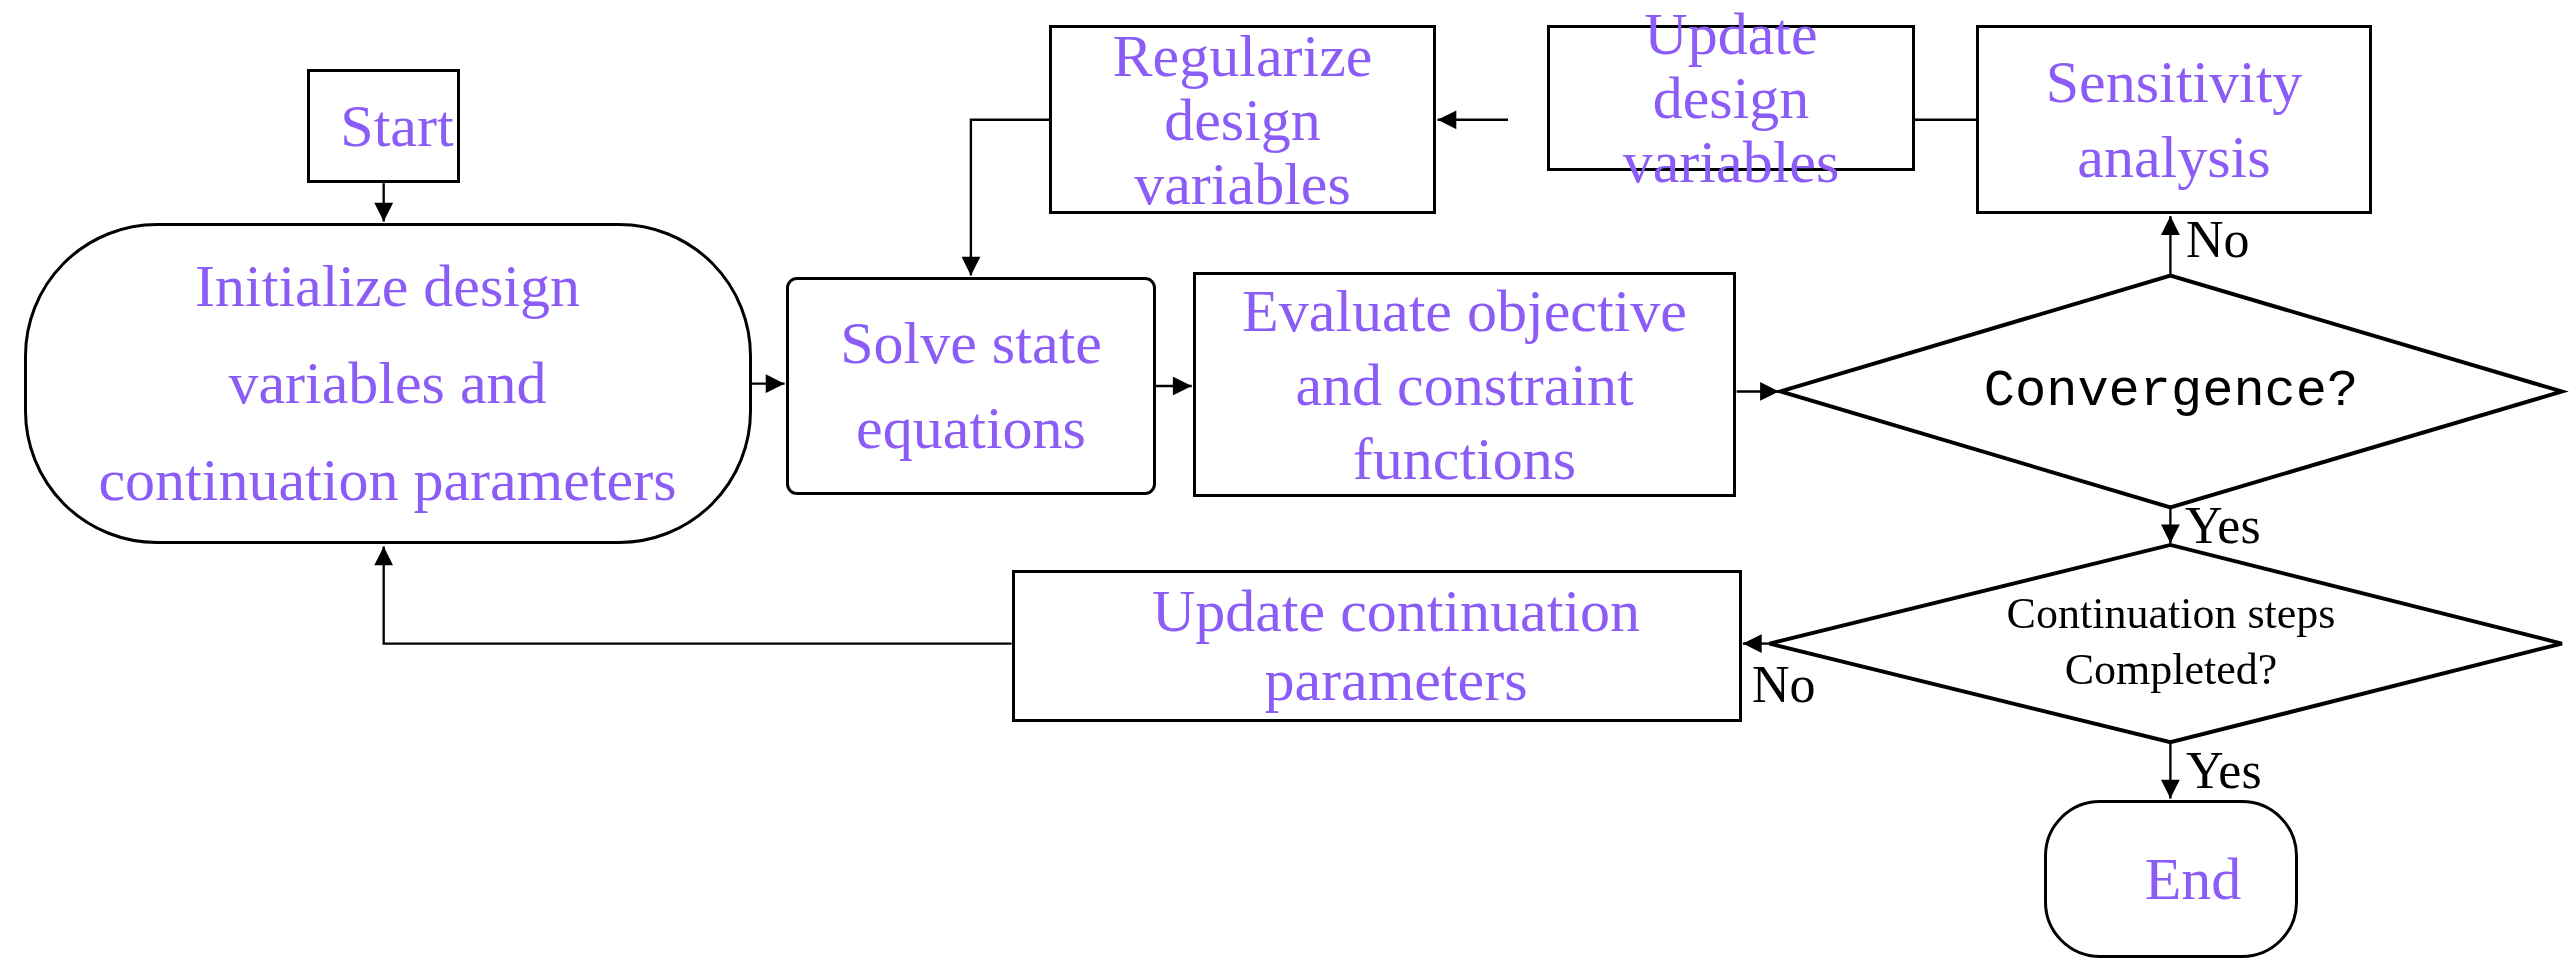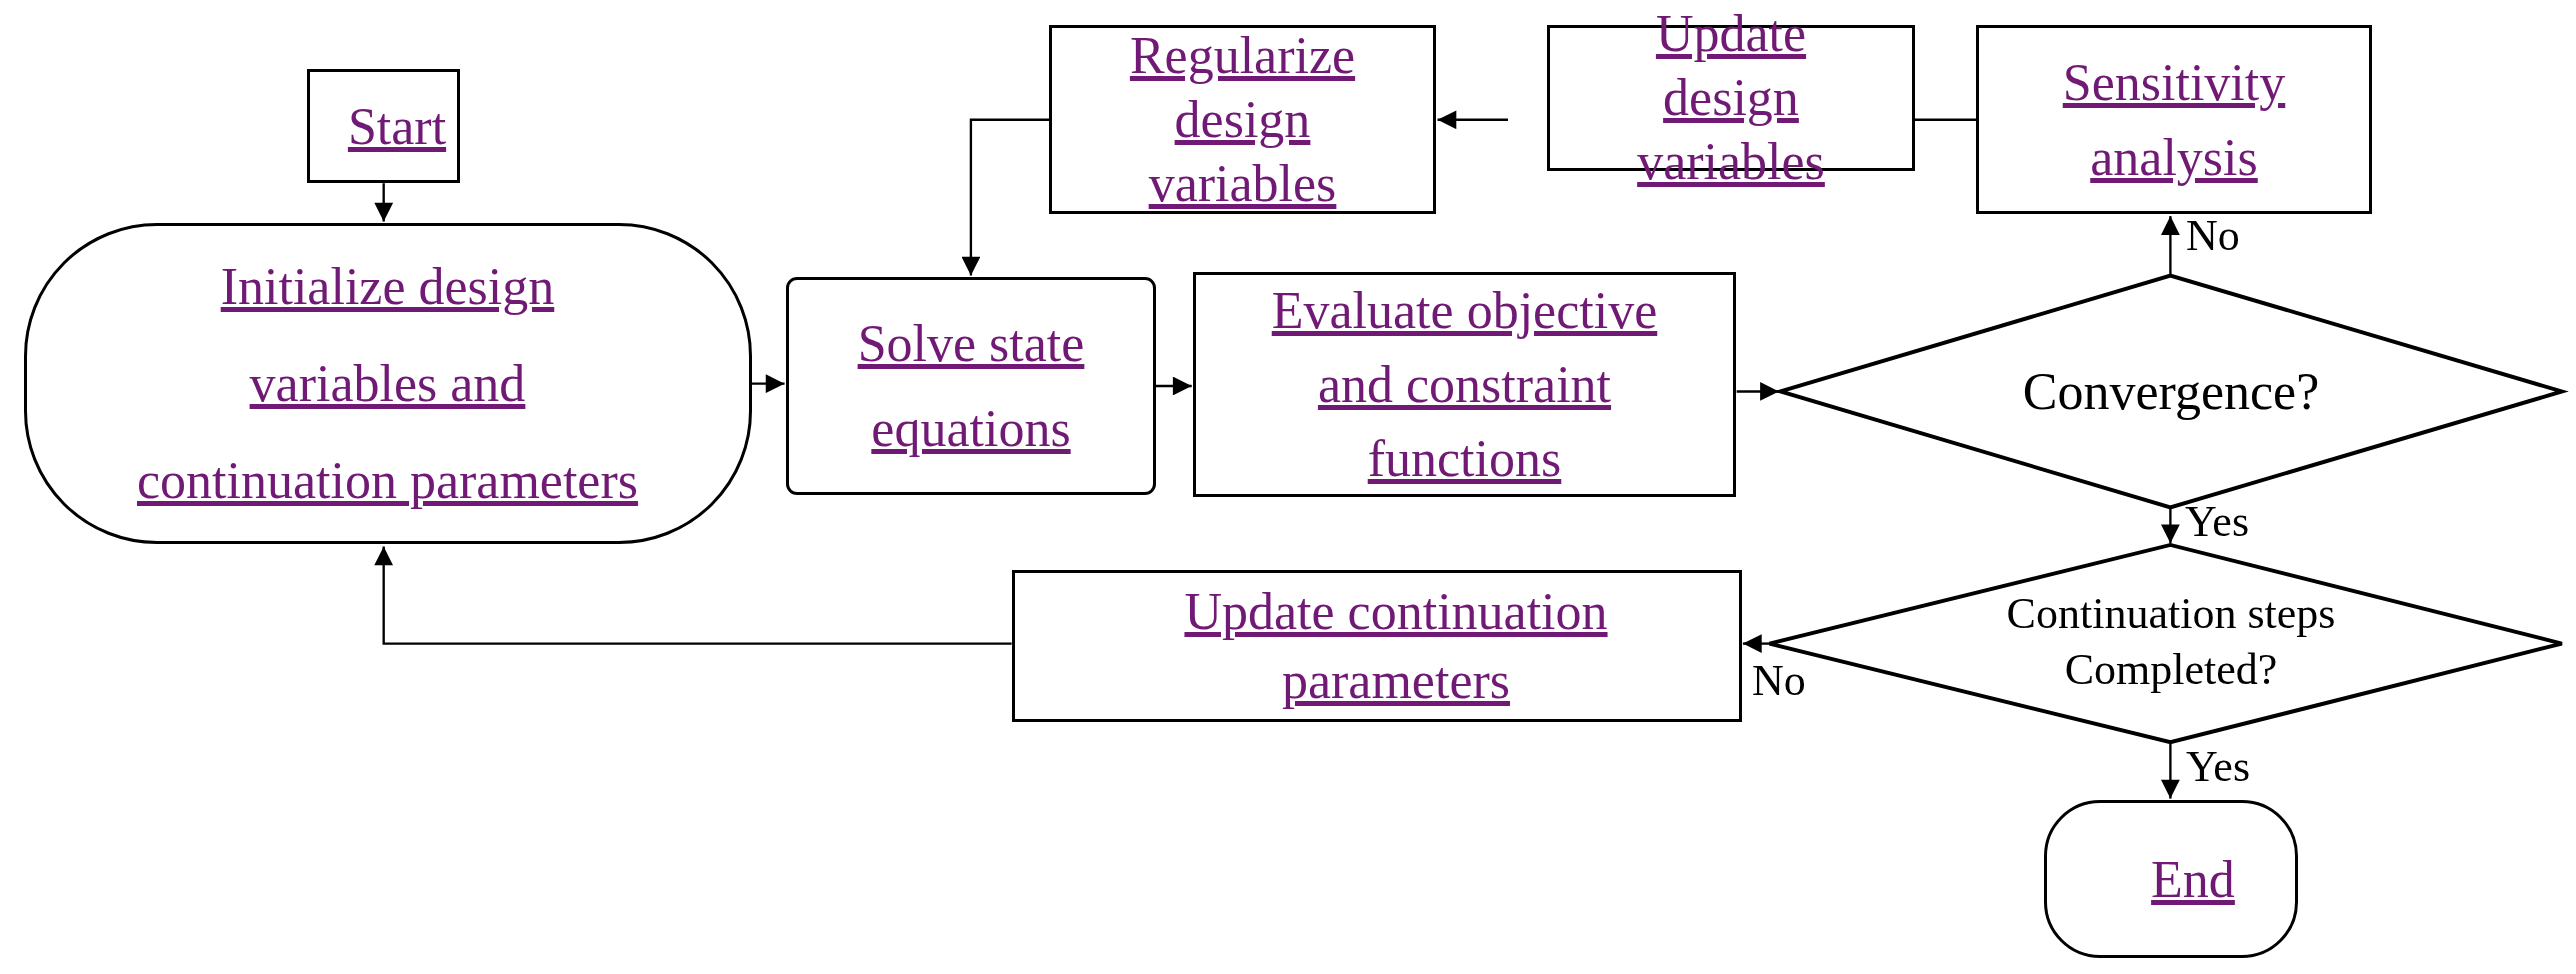--- a/index.html
+++ b/index.html
@@ -27,27 +27,26 @@
     box-sizing: border-box;
     background: #ffffff;
     border: 3.9px solid #000000;
     display: flex;
     align-items: center;
     justify-content: center;
     text-align: center;
   }
   .node-label {
     white-space: pre-line;
-    font-size: 52px;
-    color: #701a75;
-    text-decoration: underline;
+    font-size: 60px;
+    color: #8b5cf6;
   }
   .edge-label {
     position: absolute;
-    font-size: 44px;
+    font-size: 52px;
     color: #000000;
     white-space: nowrap;
   }
   
   #n-start    { left: 307px;  top: 69px;   width: 153px; height: 114px; padding-left: 27px; }
   #n-init     { left: 23.5px;   top: 223px;  width: 728px; height: 321px; border-radius: 133px; }
   #n-init .node-label { line-height: 97px; }
   #n-solve    { left: 786px; top: 277px;  width: 370px; height: 218px; border-radius: 11px; }
   #n-solve .node-label { line-height: 85px; }
   #n-evaluate { left: 1193px; top: 272px;  width: 543px; height: 225px; }
@@ -57,21 +56,21 @@
   #n-update-design { left: 1508px; top: 25px; width: 368px; height: 146px; margin-left: 39px; }
   #n-update-design .node-label { line-height: 64px; }
   #n-sensitivity { left: 1976px; top: 25px; width: 396px; height: 189px; }
   #n-sensitivity .node-label { line-height: 75px; }
   #n-update-cont { left: 1012px; top: 570px; width: 730px; height: 152px; }
   #n-update-cont .node-label { line-height: 69px; margin-left: 38px; }
   #n-end      { left: 2044px; top: 800px; width: 254px; height: 158px; border-radius: 56px; padding-left: 44px; }
   
   #lbl-convergence {
     position: absolute; left: 1936px; top: 362px; width: 470px;
-    text-align: center; font-size: 52px; color: #000000;
+    text-align: center; font-size: 52px; color: #000000; font-family: Liberation Mono, monospace;
   }
   #lbl-continuation {
     position: absolute; left: 1853px; top: 586px; width: 636px;
     text-align: center; font-size: 44px; line-height: 56px;
     white-space: pre-line; color: #000000;
   }
   #lbl-conv-no   { left: 2186px; top: 210px; }
   #lbl-conv-yes  { left: 2185px; top: 496px; }
   #lbl-cont-no   { left: 1752px; top: 655px; }
   #lbl-cont-yes  { left: 2186px; top: 741px; }

